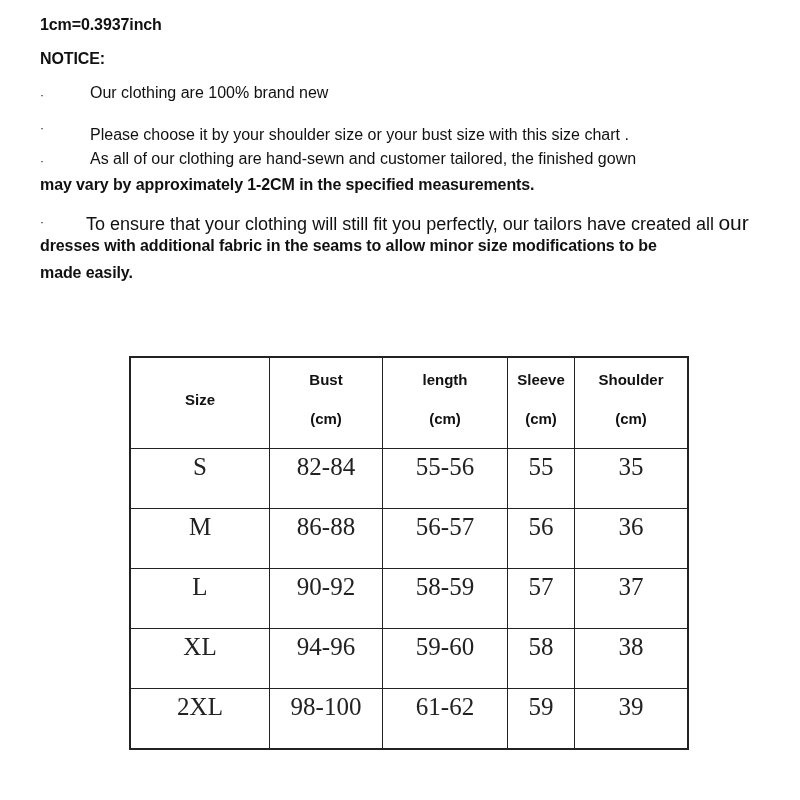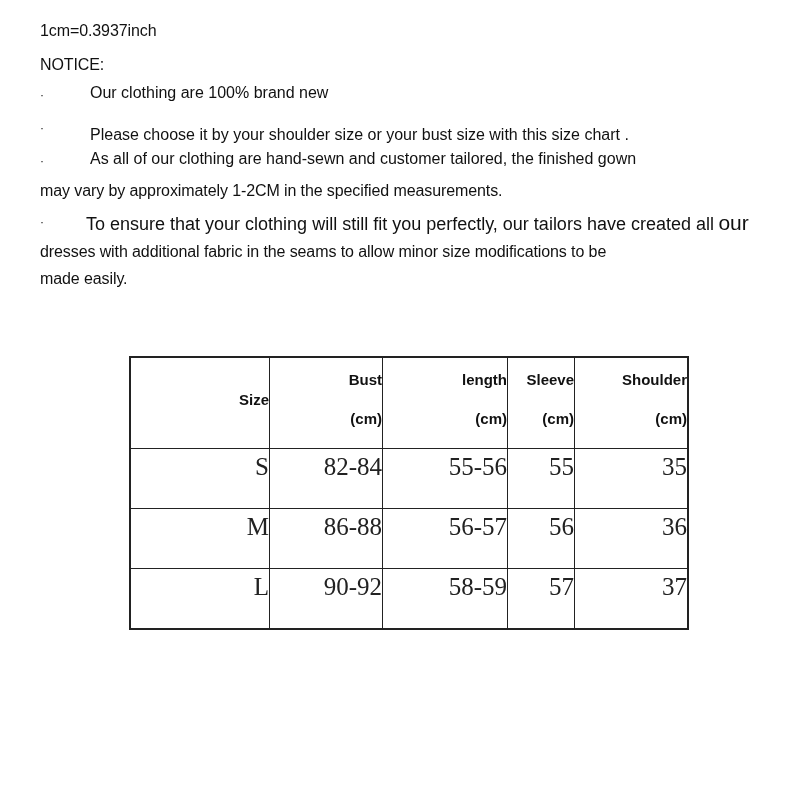--- a/index.html
+++ b/index.html
@@ -11,25 +11,24 @@
       width: 800px;
       height: 800px;
       position: relative;
       overflow: hidden;
       color: #111111;
       font-family: "Liberation Sans", sans-serif;
     }
     .line {
       position: absolute;
       left: 40px;
-      font-weight: normal;
+      font-weight: bold;
       font-size: 16px;
       white-space: nowrap;
       letter-spacing: -0.1px;
-      margin-top: 6px;
     }
     .bullet {
       position: absolute;
       left: 40px;
       font-size: 12px;
       font-weight: normal;
     }
     .indent {
       position: absolute;
       left: 90px;
@@ -46,21 +45,21 @@
     table.size-chart {
       position: absolute;
       left: 129px;
       top: 356px;
       border-collapse: collapse;
       border: 2px solid #222;
     }
     table.size-chart th,
     table.size-chart td {
       border: 1.5px solid #222;
-      text-align: right;
+      text-align: center;
       padding: 0;
     }
     table.size-chart th {
       height: 90px;
       font-family: "Liberation Sans", sans-serif;
       font-weight: bold;
       font-size: 15px;
       vertical-align: middle;
     }
     .hdr-name {
@@ -143,14 +142,28 @@
       <td>56</td>
       <td>36</td>
     </tr>
     <tr>
       <td>L</td>
       <td>90-92</td>
       <td>58-59</td>
       <td>57</td>
       <td>37</td>
     </tr>
+    <tr>
+      <td>XL</td>
+      <td>94-96</td>
+      <td>59-60</td>
+      <td>58</td>
+      <td>38</td>
+    </tr>
+    <tr>
+      <td>2XL</td>
+      <td>98-100</td>
+      <td>61-62</td>
+      <td>59</td>
+      <td>39</td>
+    </tr>
   </tbody>
 </table>
 
 </body></html>

